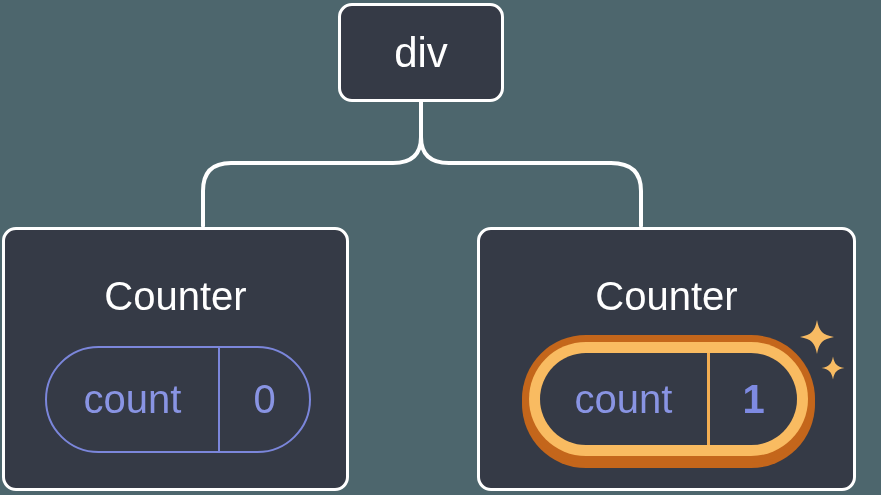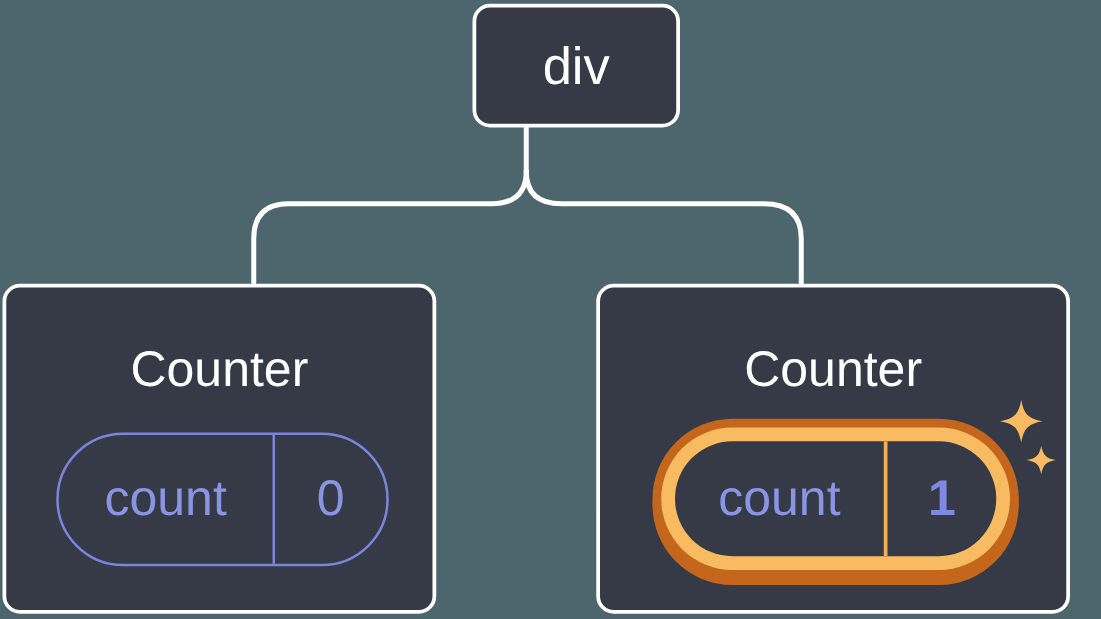--- a/index.html
+++ b/index.html
@@ -19,21 +19,21 @@
   .node{
     position:absolute;
     background:#353a46;
     border:3.5px solid #ffffff;
     border-radius:14px;
     box-sizing:border-box;
   }
   .node-root{
     left:338px;top:3px;width:166px;height:99px;
     display:flex;align-items:center;justify-content:center;
-    color:#ffffff;font-size:42px;margin-left:40px;
+    color:#ffffff;font-size:42px;
   }
   .card{
     position:absolute;top:227px;height:264px;
   }
   .card-left{left:2px;width:347px;}
   .card-right{left:477px;width:379px;}
 
   .card-title{
     position:absolute;left:0;right:0;top:44px;
     text-align:center;

